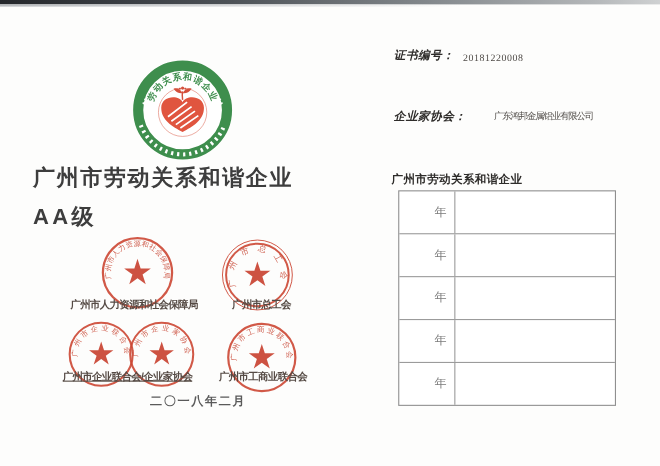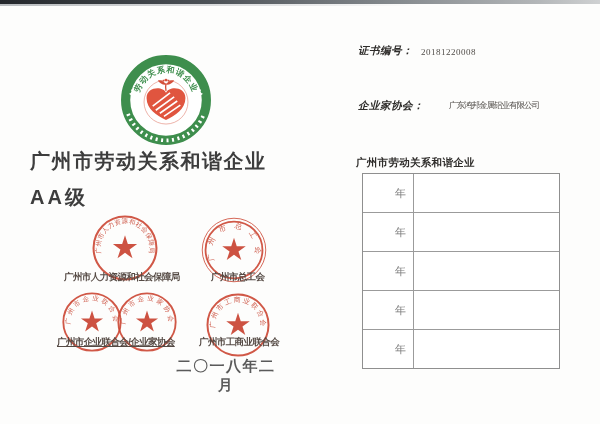--- a/index.html
+++ b/index.html
@@ -10,22 +10,22 @@
   .top-edge2{position:absolute;left:0;top:4px;width:420px;height:2px;
         background:linear-gradient(to right,#b9bcbf,#e6e7e8 70%,rgba(255,255,255,0));}
   .abs{position:absolute;}
   
   .title{left:30px;top:148px;width:300px;font-size:20px;font-weight:bold;
          color:#3d3d3d;letter-spacing:1.5px;}
   .grade{left:30px;top:184px;width:280px;text-align:left;font-size:20px;font-weight:bold;
          color:#3d3d3d;letter-spacing:3px;}
   .stamp-label{font-weight:bold;color:#554a44;font-size:9.5px;letter-spacing:-0.6px;
          white-space:nowrap;z-index:5;}
-  .date-line{left:130px;top:357px;width:100px;text-align:center;font-size:15px;color:#5a5a5a;
-         letter-spacing:1.5px;font-weight:bold;z-index:5;margin-left:46px;}
+  .date-line{left:130px;top:357px;width:100px;text-align:center;font-size:11px;color:#5a5a5a;
+         letter-spacing:1.5px;font-weight:bold;z-index:5;}
   .stamp{z-index:2;}
   
   .field-label{font-weight:bold;color:#2e2c2a;font-size:10.5px;letter-spacing:0.5px;white-space:nowrap;font-style:italic;}
   .field-value{font-family:"Liberation Serif",serif;color:#504c48;white-space:nowrap;padding-left:12px;}
   .cert-no{font-size:9px;letter-spacing:0.5px;}
   .company{font-size:8.5px;letter-spacing:-1px;}
   .table-caption{font-weight:bold;color:#2e2c2a;font-size:10.5px;letter-spacing:0.3px;white-space:nowrap;}
   .yr-table{left:362px;top:173px;width:196px;border:1px solid #8f8f8f;background:#fff;}
   .yr-row{height:38px;border-bottom:1px solid #9b9b9b;display:flex;}
   .yr-row:last-child{border-bottom:none;}

